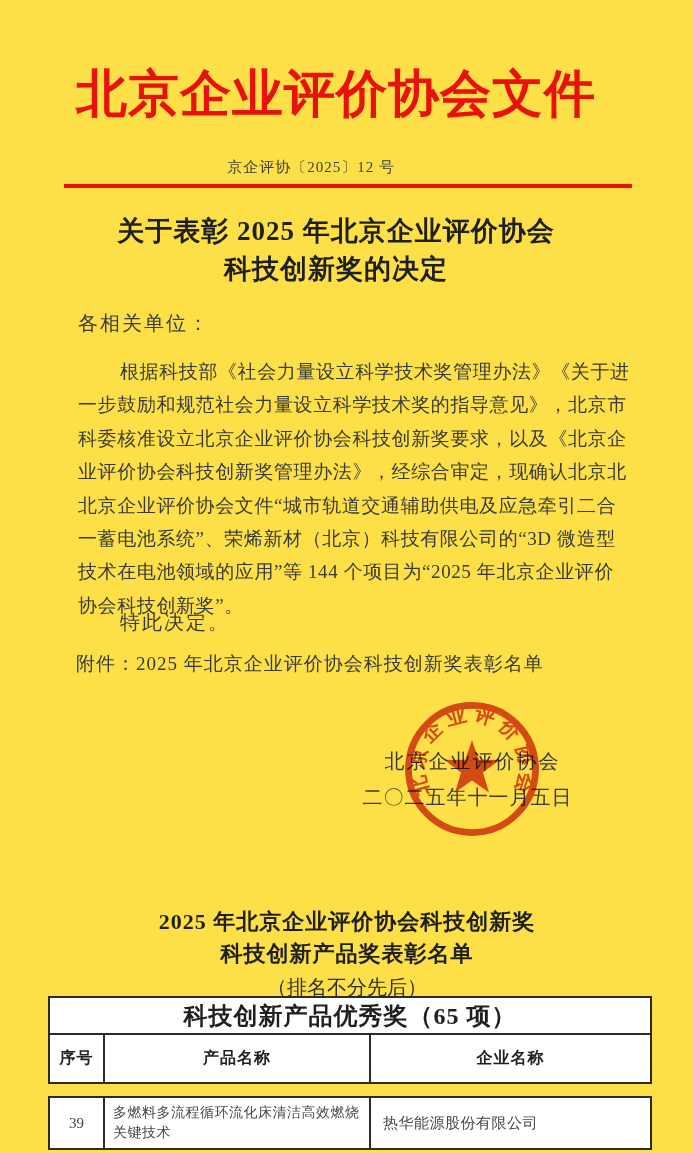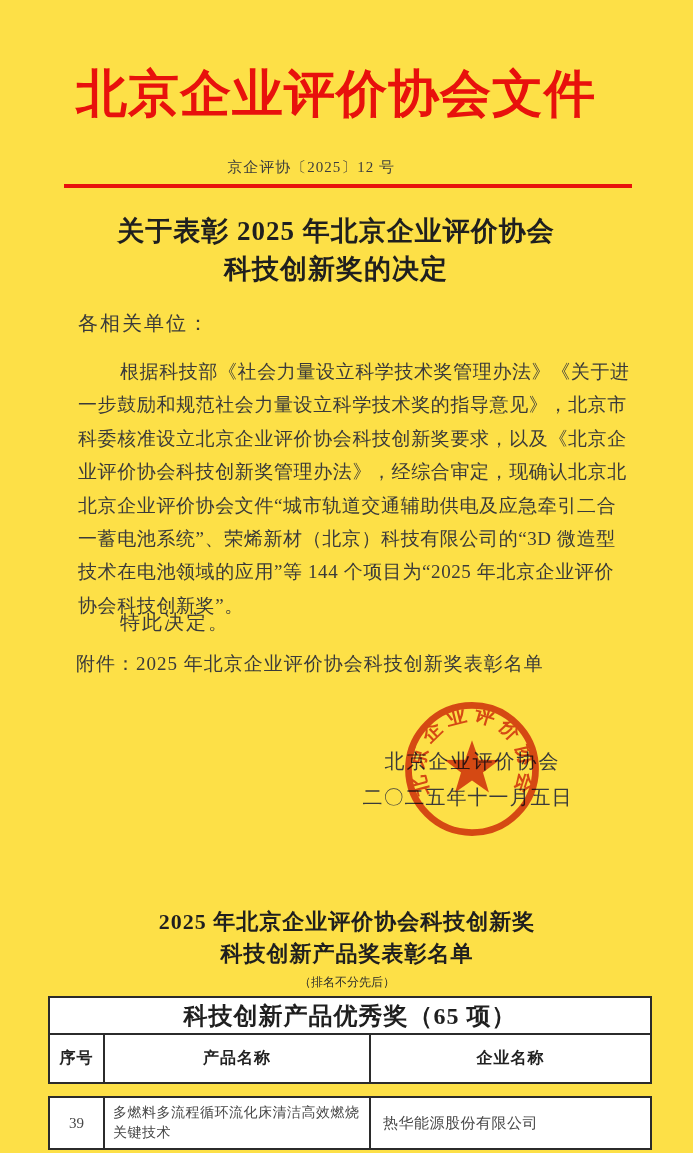--- a/index.html
+++ b/index.html
@@ -120,21 +120,21 @@
     font-weight: bold;
     letter-spacing: 1px;
     color: #1f1f1f;
   }
   .annex-title1 { top: 907px; }
   .annex-title2 { top: 939px; }
   .annex-note {
     position: absolute;
     top: 974px; left: 0; width: 694px;
     text-align: center;
-    font-size: 12px;
+    font-size: 20px;
     color: #2c2c2c;
   }
   .head-tbl {
     position: absolute;
     top: 996px; left: 48px; width: 604px;
     border: 2px solid #2b2b2b;
     background: #ffffff;
   }
   .banner {
     height: 37px; line-height: 37px;

